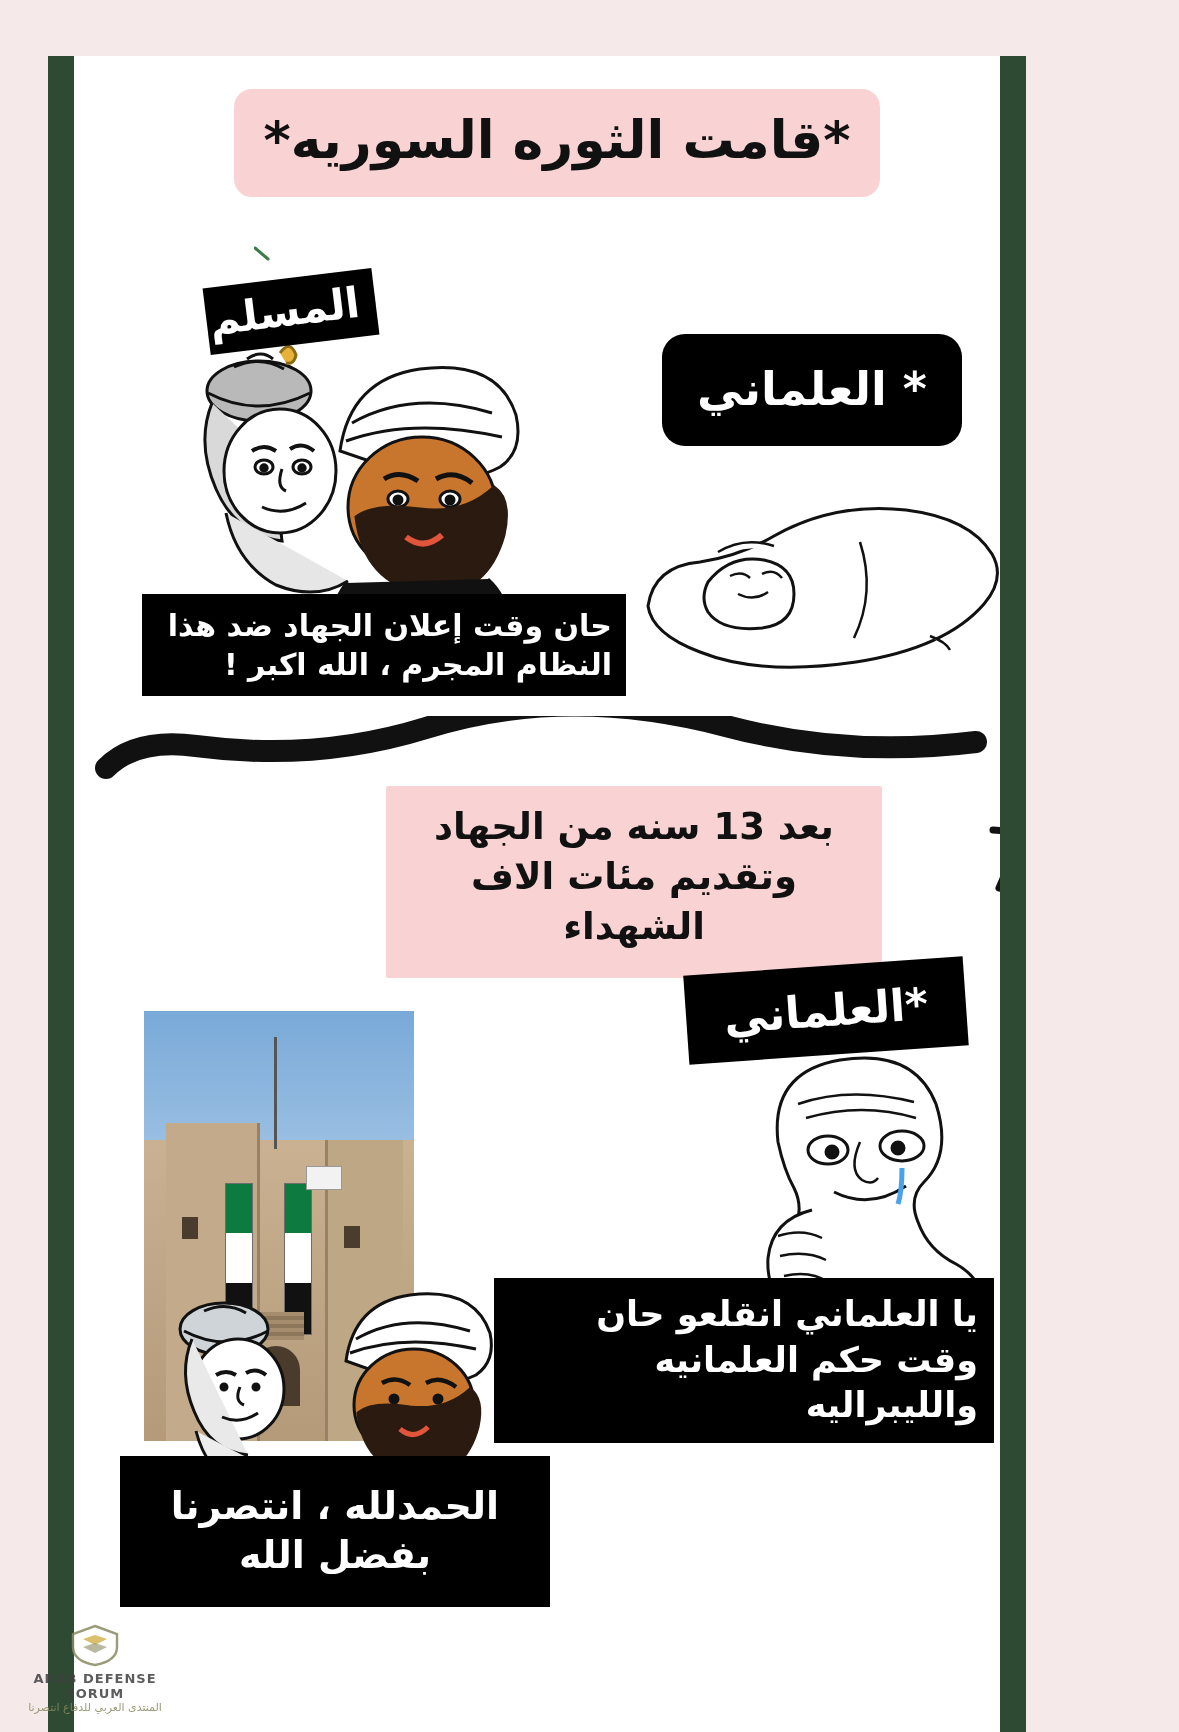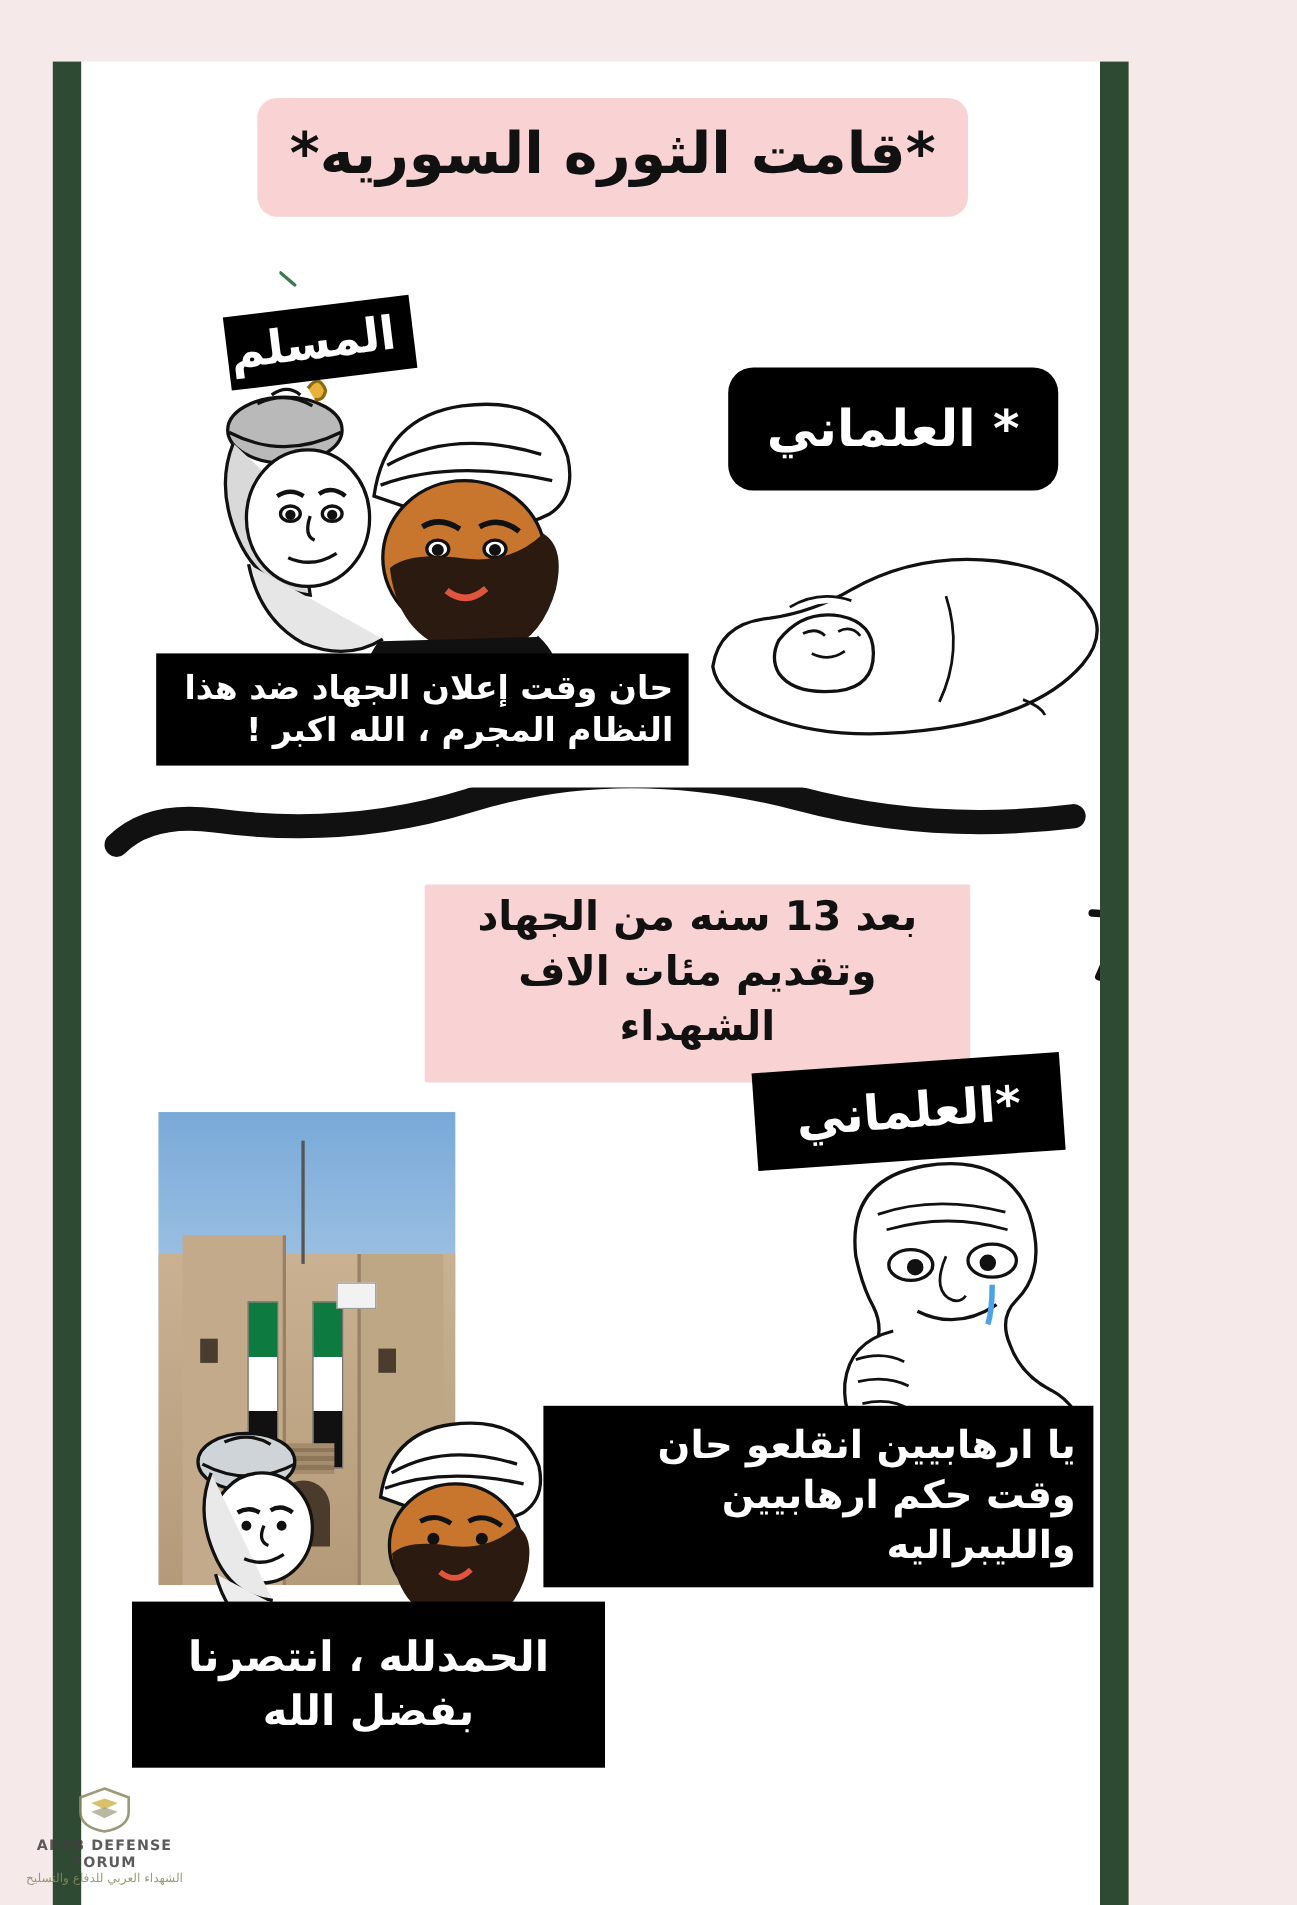--- a/index.html
+++ b/index.html
@@ -65,23 +65,23 @@
   #title-main {
     left: 160px;
     top: 33px;
     width: 626px;
     padding: 16px 10px 22px;
     font-size: 52px;
     border-radius: 18px;
   }
   #title-after {
     left: 312px;
-    top: 748px;
+    top: 730px;
     width: 460px;
-    padding: 4px 18px 26px;
+    padding: 16px 18px 26px;
     font-size: 37px;
     border-radius: 2px;
   }
 
   #label-muslim {
     left: 132px;
     top: 222px;
     width: 170px;
     font-size: 42px;
     transform: rotate(-7deg);
@@ -351,21 +351,21 @@
         <path d="M166 96 q-12 28 2 38 q10 6 16 -2" fill="none" stroke-width="2.5"></path>
         <path d="M140 146 q36 18 72 -6" fill="none" stroke-width="3"></path>
         <path d="M208 122 q0 24 -4 36" fill="none" stroke="#4aa3e8" stroke-width="5"></path>
         <path d="M118 164 q-40 10 -44 48 q-2 34 22 54" fill="#fff"></path>
         <path d="M84 190 q24 -8 44 2" fill="none" stroke-width="2.5"></path>
         <path d="M86 210 q26 -6 46 4" fill="none" stroke-width="2.5"></path>
         <path d="M90 230 q26 -6 44 6" fill="none" stroke-width="2.5"></path>
       </g>
     </svg>
 
-    <div class="black-label" id="speech-terrorists">يا ارهابيين انقلعو حان وقت حكم ارهابيين والليبراليه</div>
+    <div class="black-label" id="speech-terrorists">يا العلماني انقلعو حان وقت حكم العلمانيه والليبراليه</div>
 
     <svg class="art" id="art-pair-bottom" viewBox="0 0 400 220">
       <g stroke="#111" stroke-width="3" fill="none">
 
         <ellipse cx="90" cy="48" rx="44" ry="26" fill="#cfd4d8"></ellipse>
         <path d="M50 50 q42 22 84 0"></path>
         <path d="M70 30 q22 -10 42 2"></path>
         <ellipse cx="104" cy="108" rx="46" ry="50" fill="#ffffff"></ellipse>
         <path d="M58 58 q-14 34 2 72 q16 40 54 44" fill="#e9e9e9"></path>
         <path d="M82 94 q10 -6 20 0" stroke-width="4"></path>
@@ -395,16 +395,16 @@
 
   </div>
 
   <div class="watermark">
     <svg width="56" height="44" viewBox="0 0 56 44">
       <path d="M28 3 L50 11 V24 Q50 38 28 42 Q6 38 6 24 V11 Z" fill="none" stroke="#8a8a63" stroke-width="2.4"></path>
       <path d="M16 16 L28 12 L40 16 L28 22 Z" fill="#c9a227" opacity=".8"></path>
       <path d="M16 24 L28 20 L40 24 L28 30 Z" fill="#8a8a63" opacity=".7"></path>
     </svg>
     <div class="wm-name">ARAB DEFENSE FORUM</div>
-    <div class="wm-sub">الشهداء العربي للدفاع والتسليح</div>
+    <div class="wm-sub">المنتدى العربي للدفاع انتصرنا</div>
   </div>
 
 </div>
 
 </body></html>

